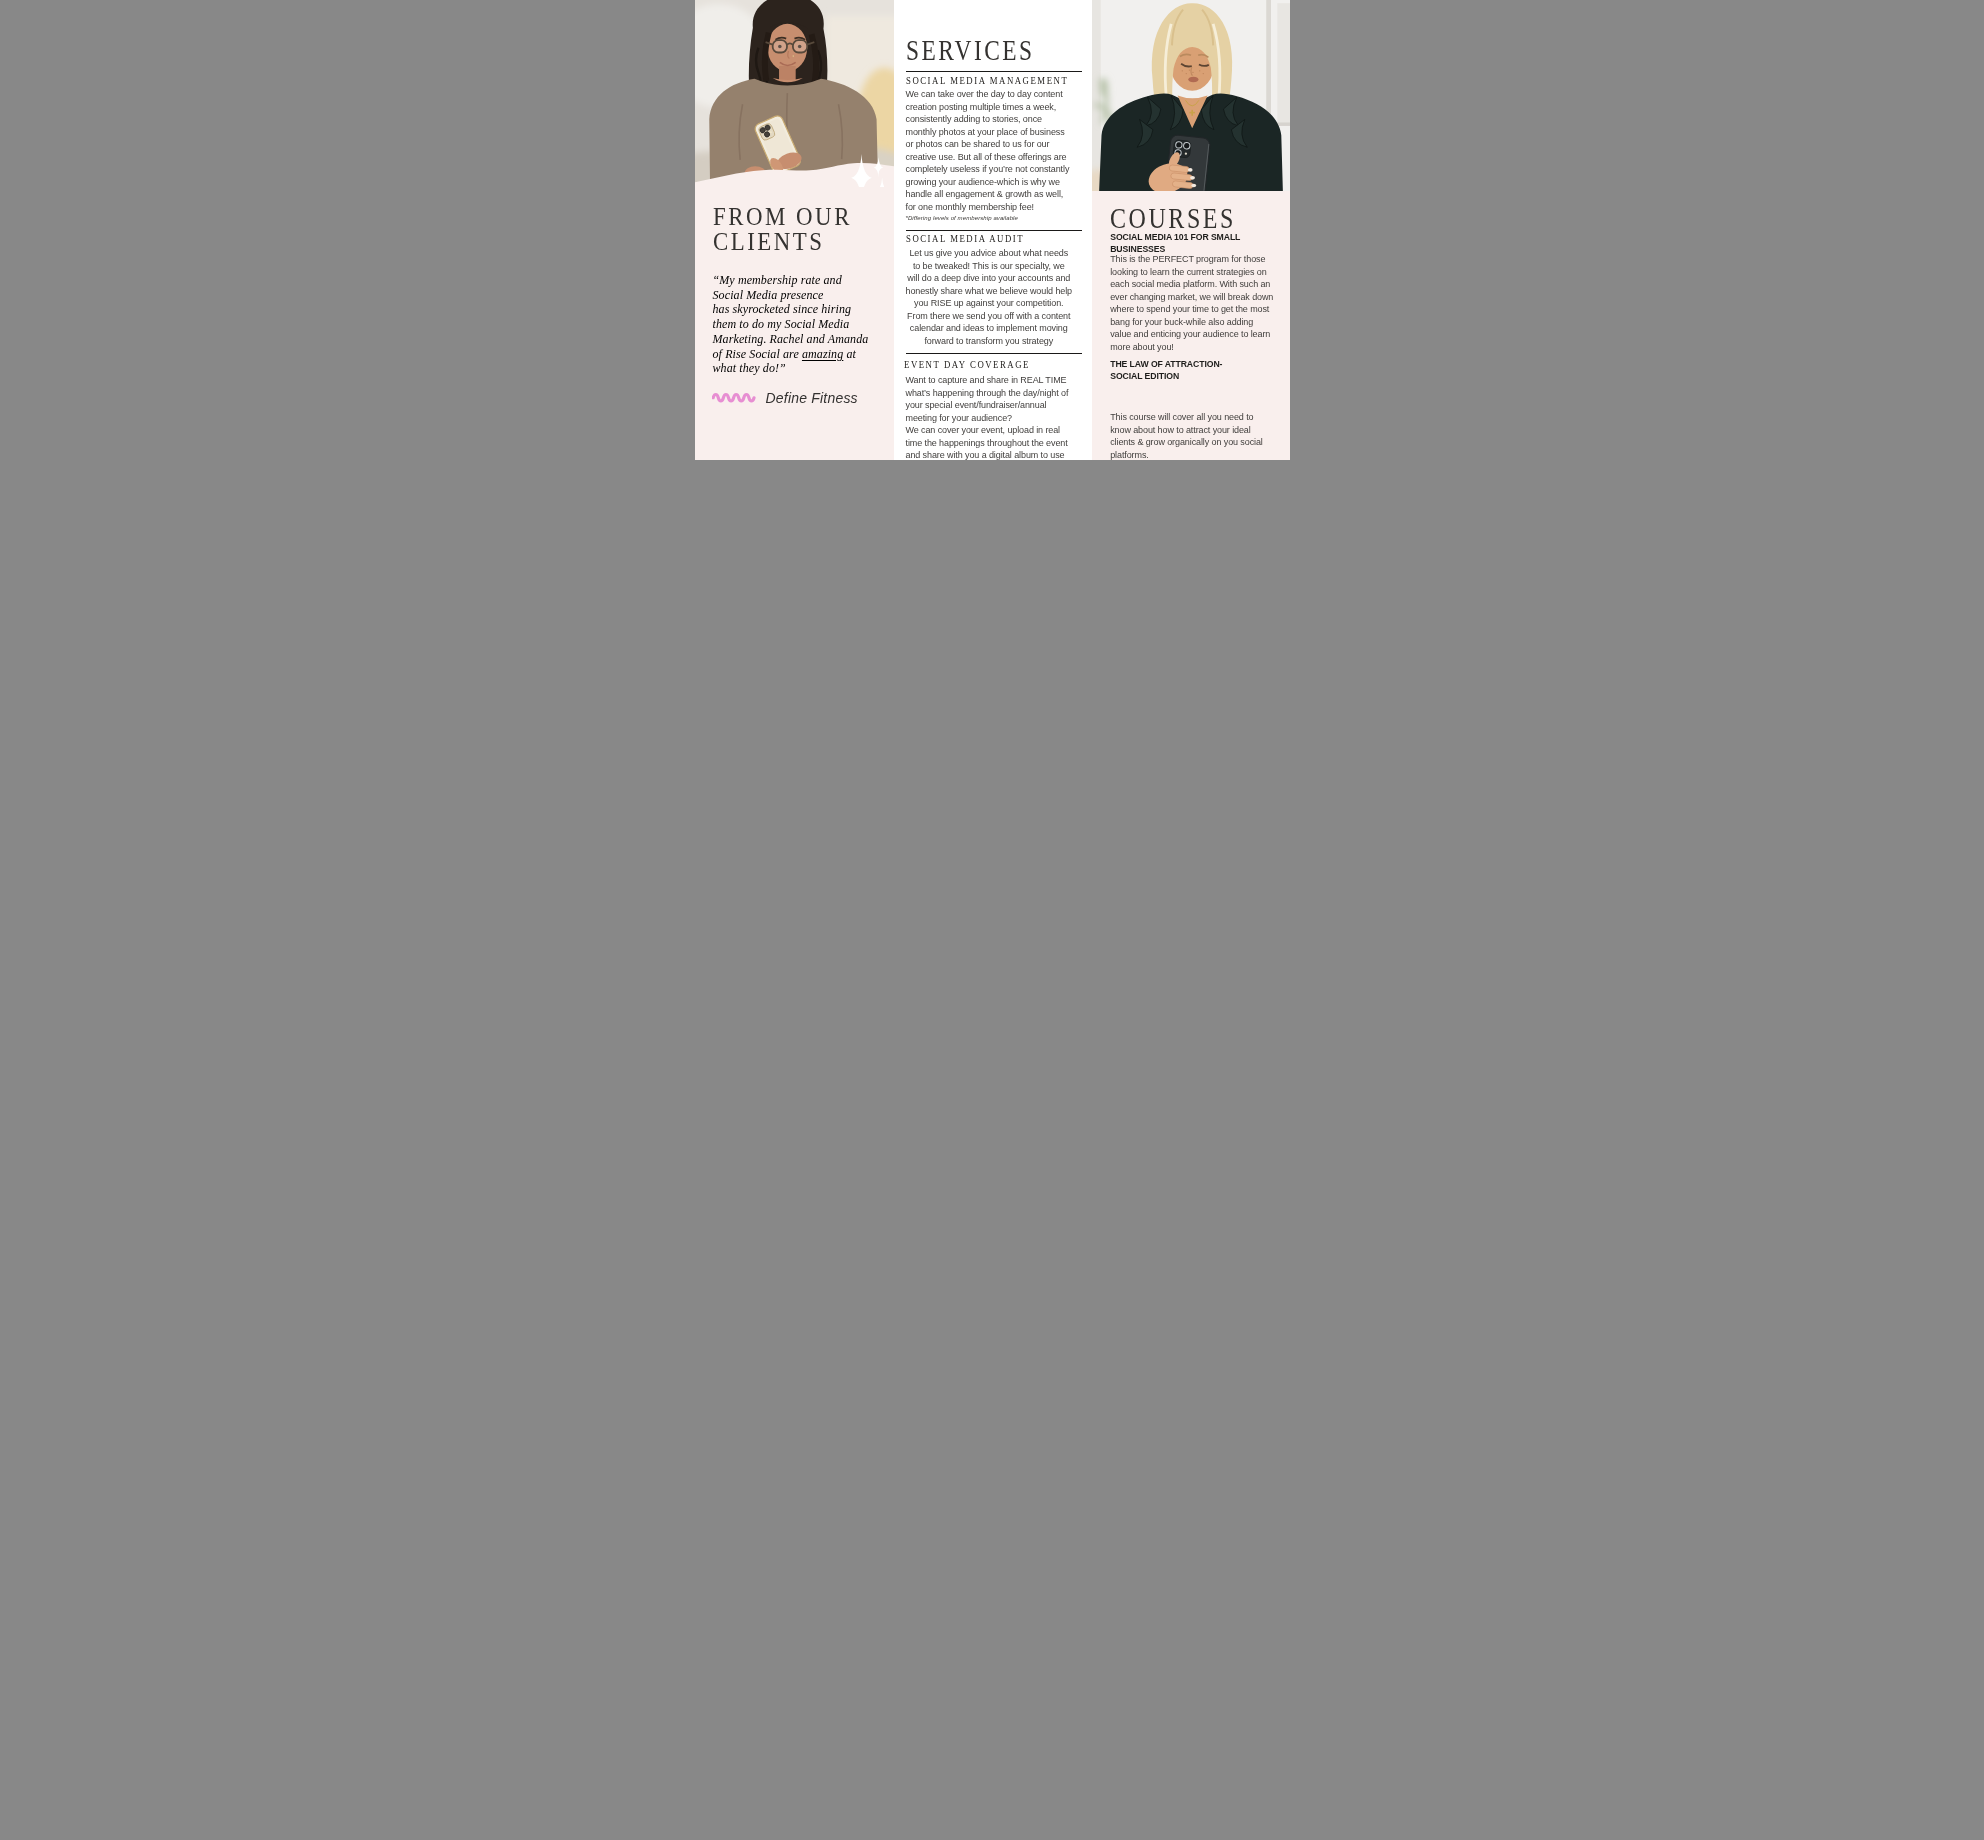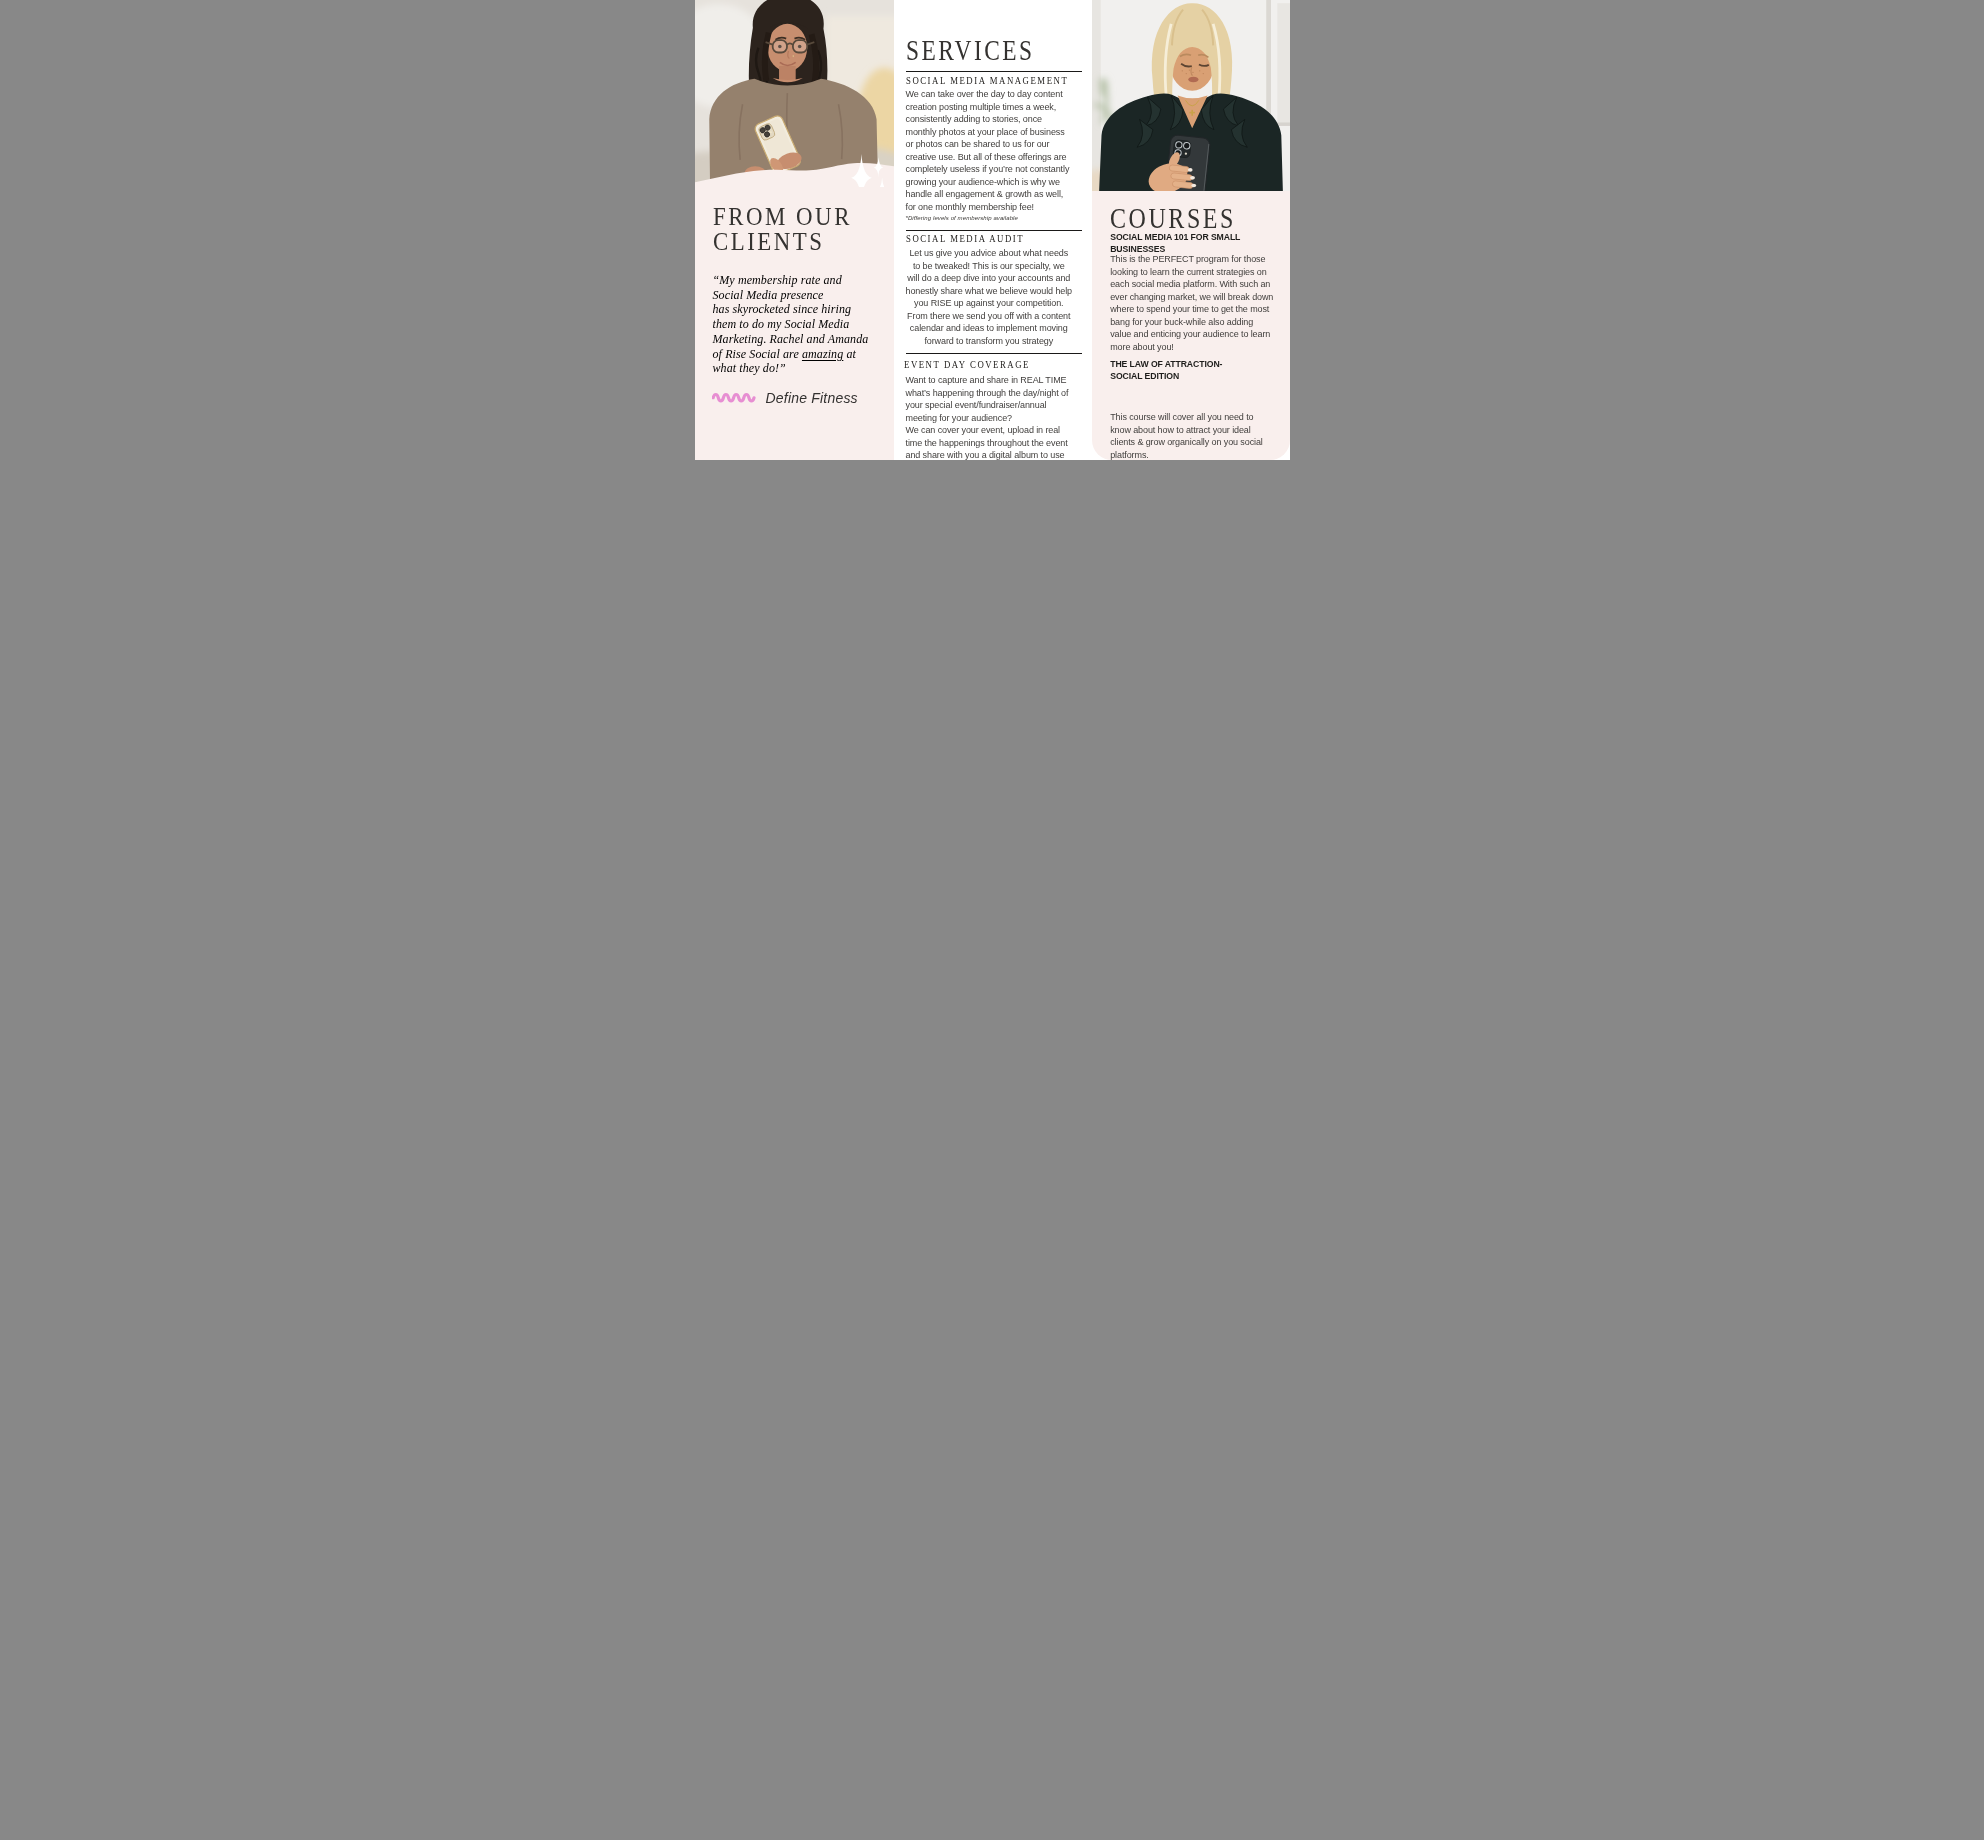--- a/index.html
+++ b/index.html
@@ -4,21 +4,21 @@
 <style>
   html,body{margin:0;padding:0;background:#888;}
   #page{
     position:relative;width:595px;height:460px;overflow:hidden;
     background:#ffffff;font-family:"Liberation Sans","DejaVu Sans",sans-serif;
     margin:0 auto;
   }
   .col{position:absolute;top:0;height:460px;}
   #col-left{left:0;width:199px;background:#f9efed;}
   #col-mid{left:199px;width:198px;background:#ffffff;margin-top:32px;}
-  #col-right{left:397px;width:198px;background:#f9efed;border-radius:20px;}
+  #col-right{left:397px;width:198px;background:#f9efed;}
   .photo{position:absolute;left:0;top:0;display:block;}
   .abs{position:absolute;}
   .big-title{
     font-family:"Liberation Serif","DejaVu Serif",serif;
     font-size:30px;line-height:32px;color:#343230;letter-spacing:3.2px;
     transform:scaleX(0.78);transform-origin:left top;white-space:pre;font-weight:400;
   }
   .clients-title{
     font-family:"Liberation Serif","DejaVu Serif",serif;
     font-size:25.4px;line-height:25.4px;color:#343230;letter-spacing:2.8px;

